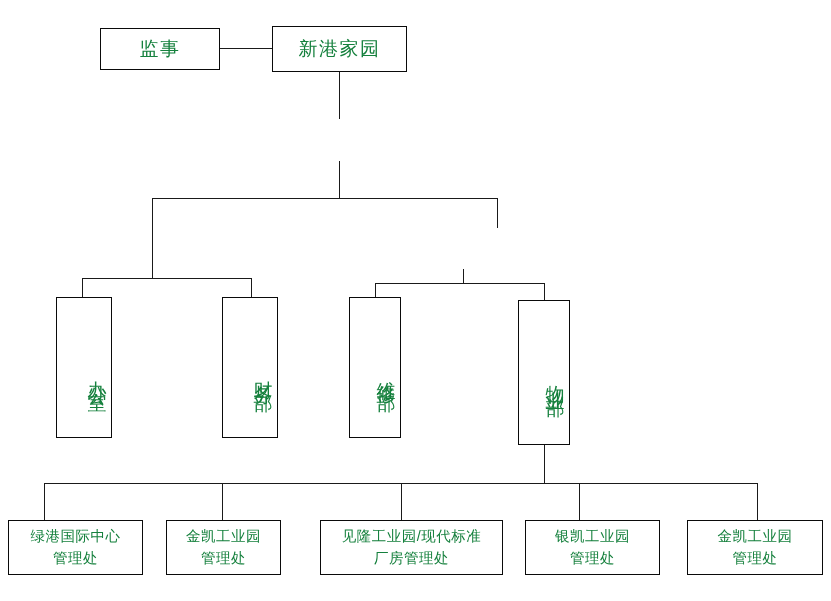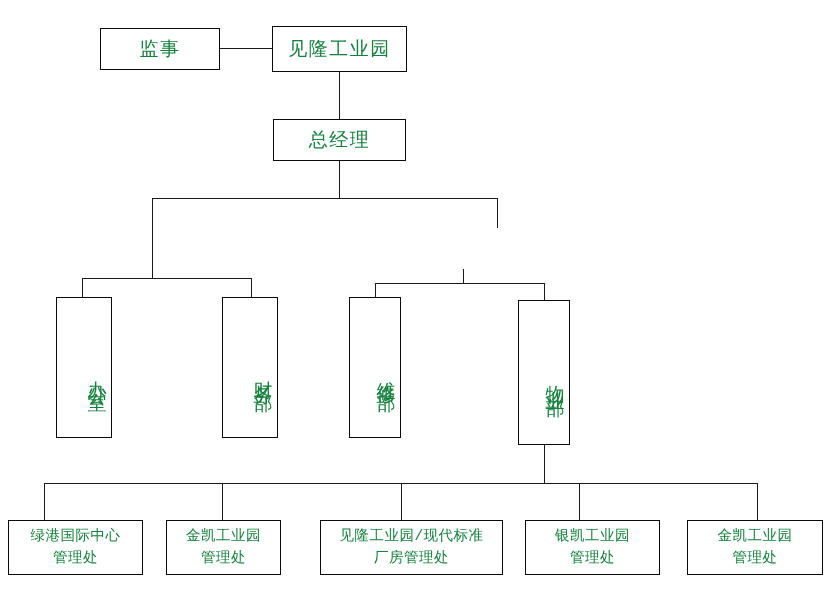--- a/index.html
+++ b/index.html
@@ -38,21 +38,20 @@
     text-orientation: upright;
     align-items: flex-start;
     justify-content: center;
     padding-top: 12px;
     letter-spacing: 6px;
   }
   .node.leaf {
     font-size: 14.5px;
     letter-spacing: 0.5px;
     padding: 2px 4px;
-    font-family: Liberation Mono, monospace;
   }
   .node.leaf .leaf-text {
     display: block;
     width: 100%;
   }
   .conn {
     position: absolute;
     background: #1a1a1a;
     z-index: 1;
   }
@@ -86,23 +85,22 @@
   <div class="conn v" style="left:544px; top:445px; height:38px;"></div>
   <div class="conn h" style="left:44px; top:483px; width:713px;"></div>
   <div class="conn v" style="left:44px; top:483px; height:37px;"></div>
   <div class="conn v" style="left:222px; top:483px; height:37px;"></div>
   <div class="conn v" style="left:401px; top:483px; height:37px;"></div>
   <div class="conn v" style="left:579px; top:483px; height:37px;"></div>
   <div class="conn v" style="left:757px; top:483px; height:37px;"></div>
 
   <div class="node horizontal" style="left:100px; top:28px; width:120px; height:42px;">监事</div>
 
-  <div class="node horizontal" style="left:272px; top:26px; width:135px; height:46px;">见隆工业园</div>
+  <div class="node horizontal" style="left:272px; top:26px; width:135px; height:46px;">新港家园</div>
 
-  <div class="node horizontal" style="left:273px; top:119px; width:133px; height:42px;">总经理</div>
 
 
   <div class="node vertical" style="left:56px; top:297px; width:56px; height:141px;">办公室</div>
 
   <div class="node vertical" style="left:222px; top:297px; width:56px; height:141px;">财务部</div>
 
   <div class="node vertical" style="left:349px; top:297px; width:52px; height:141px;">维修部</div>
 
   <div class="node vertical" style="left:518px; top:300px; width:52px; height:145px;">物业部</div>
 

